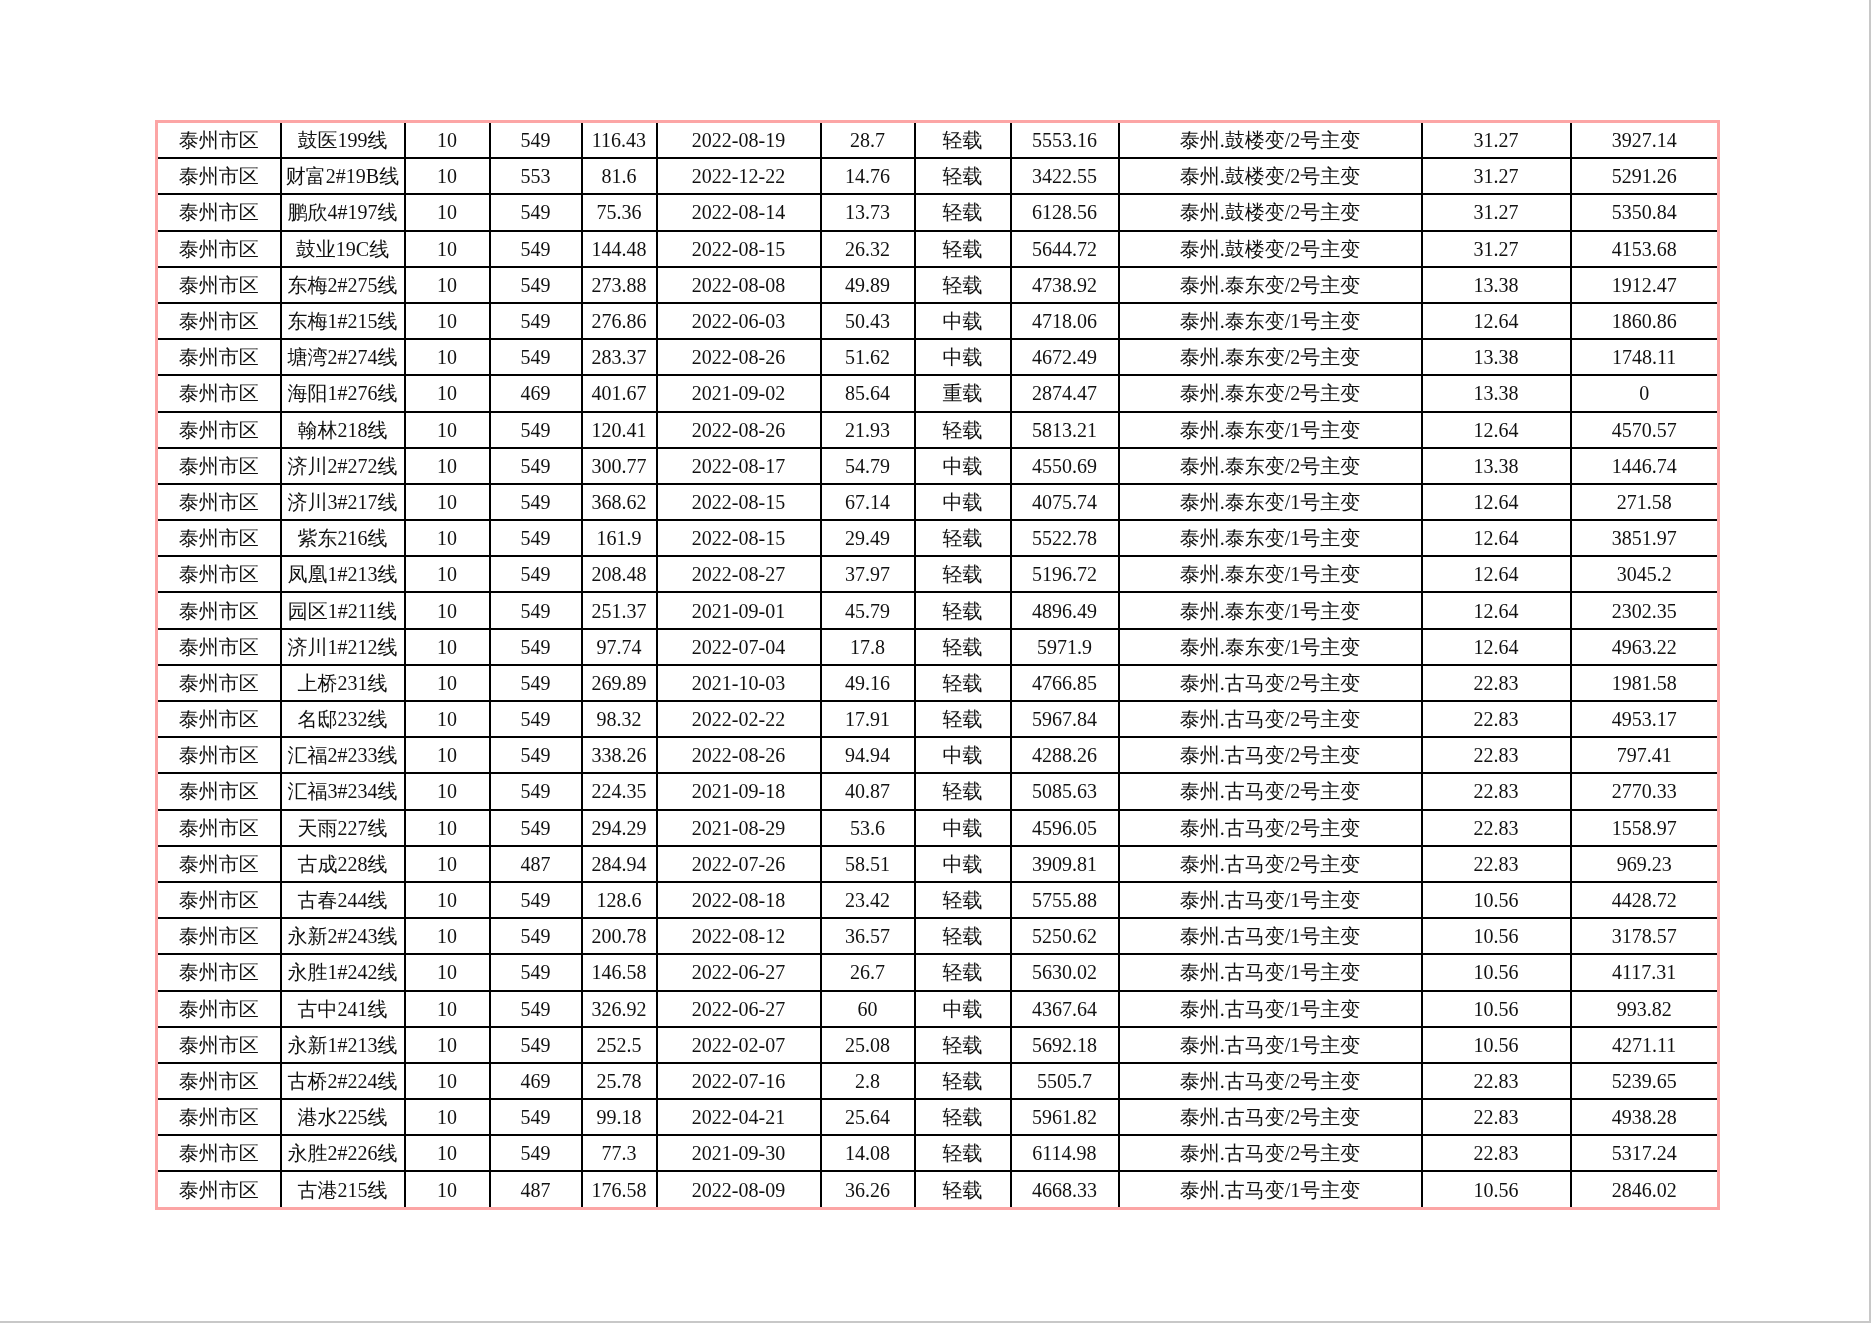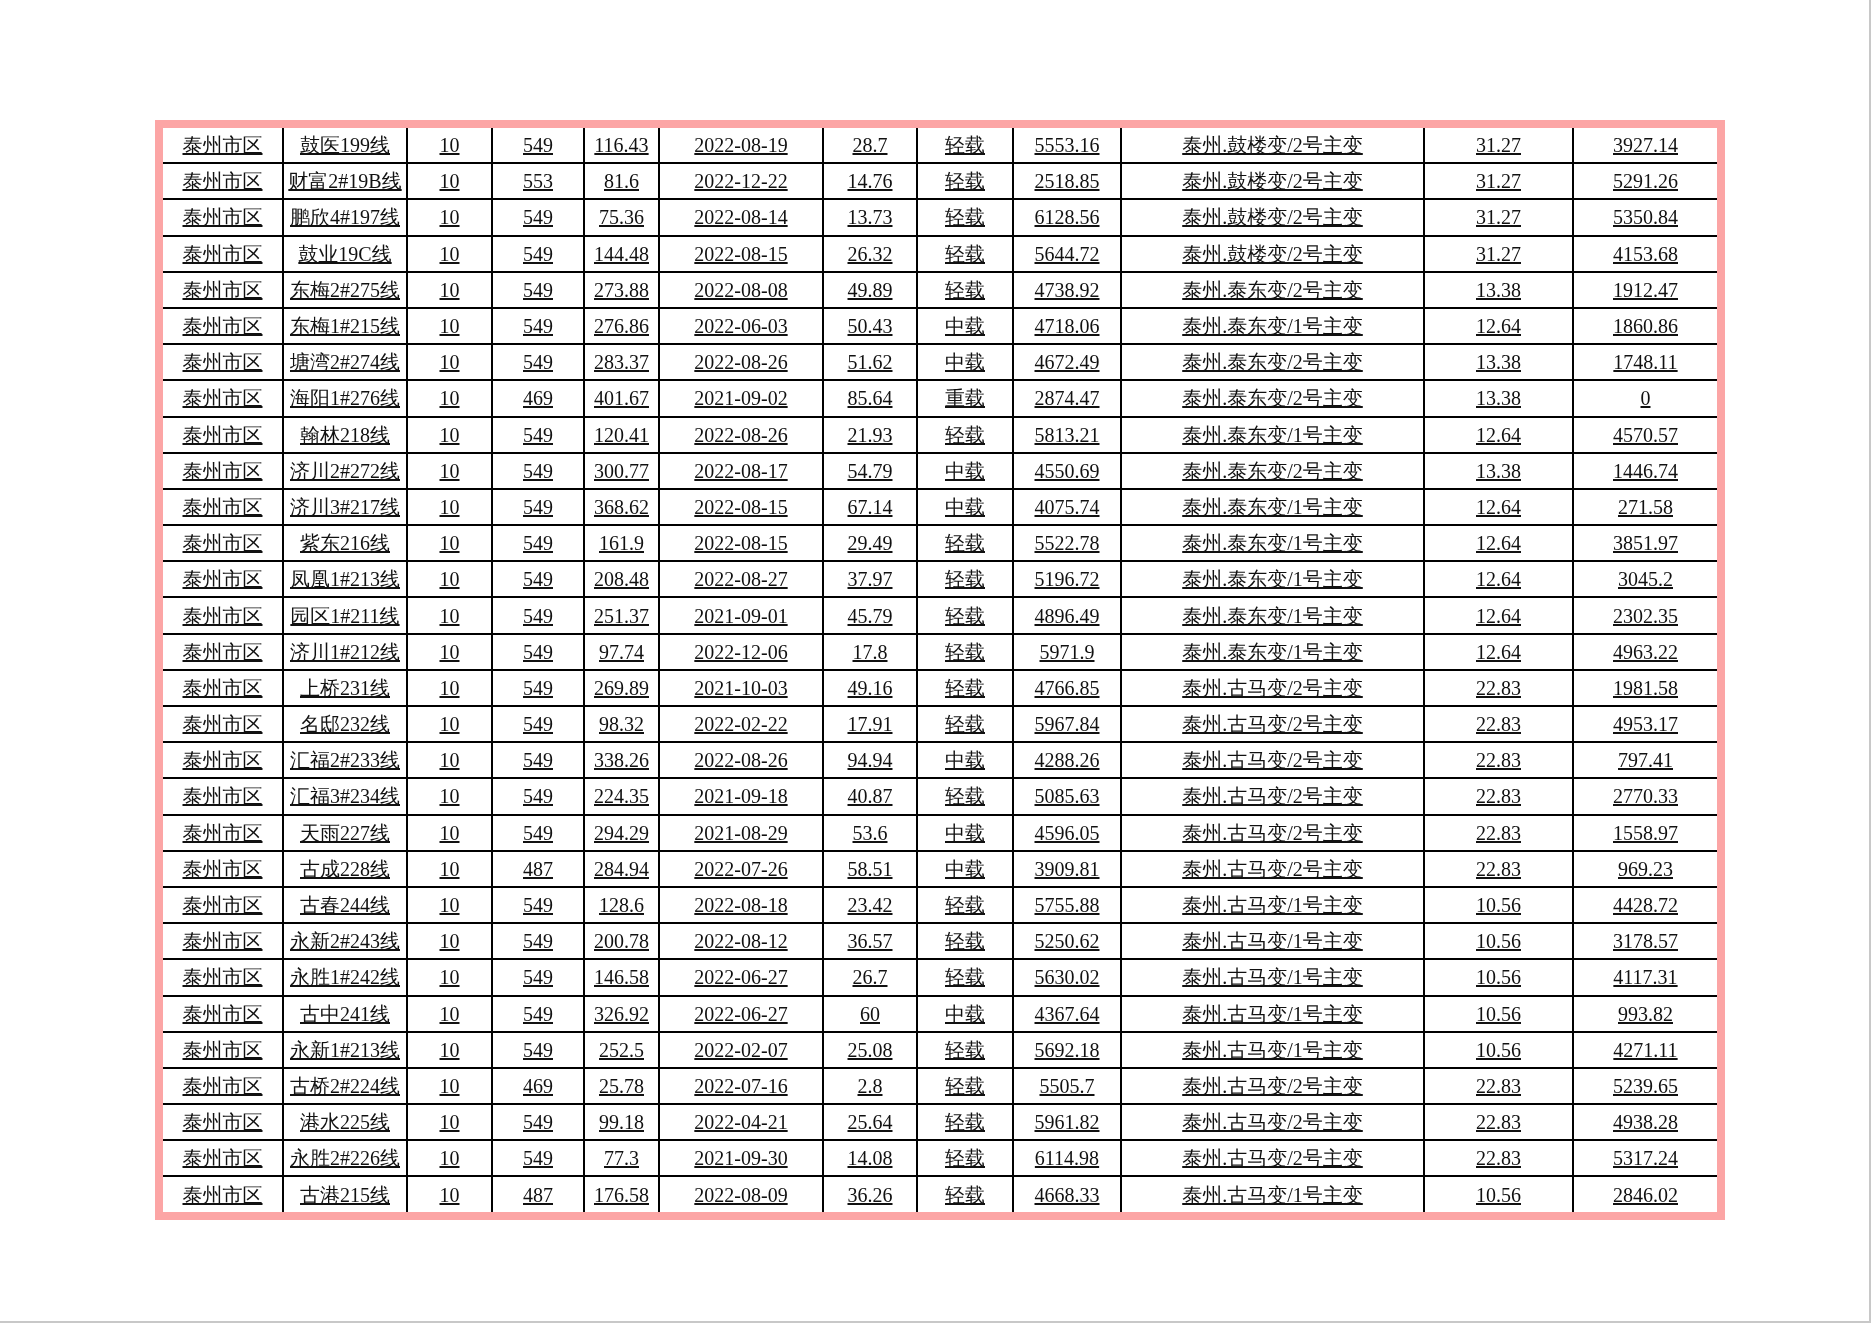--- a/index.html
+++ b/index.html
@@ -19,22 +19,21 @@
     font-family: "Liberation Serif", "DejaVu Serif", serif;
     color: #111111;
   }
   table.data-table {
     position: absolute;
     left: 155px;
     top: 120px;
     width: 1562px;
     table-layout: fixed;
     border-collapse: collapse;
-    border: 8px solid #fca5a5;
-    text-decoration: underline;
+    border: 3px solid #fca5a5;
   }
   table.data-table td {
     border: 2px solid #000000;
     height: 34.2px;
     padding: 0 2px;
     text-align: center;
     vertical-align: middle;
     font-size: 20px;
     line-height: 1;
     white-space: nowrap;
@@ -78,21 +77,21 @@
         </tr>
         <tr>
           <td>泰州市区</td>
           <td>财富2#19B线</td>
           <td>10</td>
           <td>553</td>
           <td>81.6</td>
           <td>2022-12-22</td>
           <td>14.76</td>
           <td>轻载</td>
-          <td>2518.85</td>
+          <td>3422.55</td>
           <td>泰州.鼓楼变/2号主变</td>
           <td>31.27</td>
           <td>5291.26</td>
         </tr>
         <tr>
           <td>泰州市区</td>
           <td>鹏欣4#197线</td>
           <td>10</td>
           <td>549</td>
           <td>75.36</td>
@@ -257,21 +256,21 @@
           <td>泰州.泰东变/1号主变</td>
           <td>12.64</td>
           <td>2302.35</td>
         </tr>
         <tr>
           <td>泰州市区</td>
           <td>济川1#212线</td>
           <td>10</td>
           <td>549</td>
           <td>97.74</td>
-          <td>2022-12-06</td>
+          <td>2022-07-04</td>
           <td>17.8</td>
           <td>轻载</td>
           <td>5971.9</td>
           <td>泰州.泰东变/1号主变</td>
           <td>12.64</td>
           <td>4963.22</td>
         </tr>
         <tr>
           <td>泰州市区</td>
           <td>上桥231线</td>

